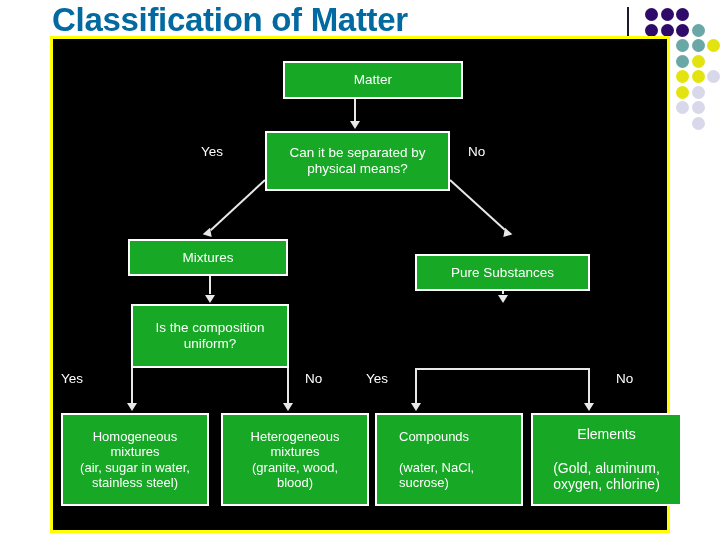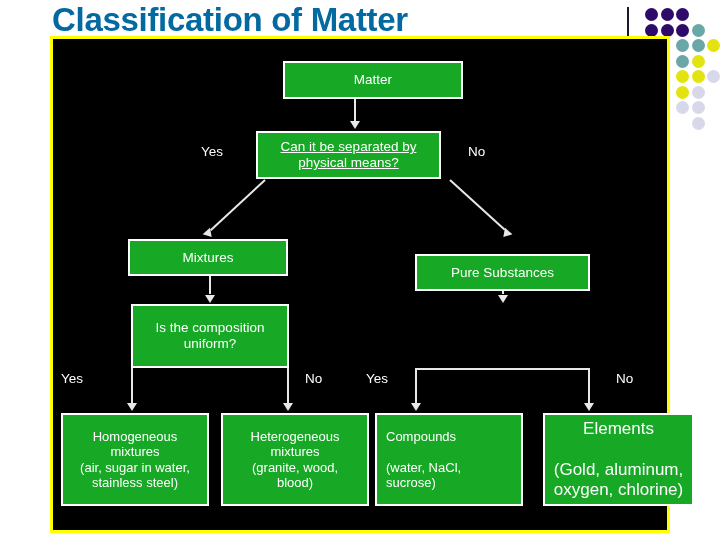--- a/index.html
+++ b/index.html
@@ -82,21 +82,21 @@
     justify-content: center;
     text-align: center;
     line-height: 1.18;
     font-size: 13.5px;
     padding: 2px 4px;
     white-space: pre-line;
   }
   .node.left-align {
     text-align: left;
     justify-content: flex-start;
-    padding-left: 9px;
+    padding-left: 22px;
   }
 
   
   .edge-label {
     position: absolute;
     color: #ffffff;
     font-size: 13.5px;
     white-space: nowrap;
   }
 
@@ -169,21 +169,21 @@
         <div class="conn vline" style="left: 362px; top: 329px; height: 37px; background: rgb(232, 232, 232);"></div>
         <div class="arrowhead-down" style="left: 358px; top: 364px; border-top-color: rgb(232, 232, 232);"></div>
         <div class="conn vline" style="left: 535px; top: 329px; height: 37px; background: rgb(232, 232, 232);"></div>
         <div class="arrowhead-down" style="left: 531px; top: 364px; border-top-color: rgb(232, 232, 232);"></div>
       </div>
 
     <div class="node" style="left:210px; top:22px; width:180px; height:38px;margin-left:20px;">
       <span>Matter</span>
     </div>
 
-    <div class="node" style="left:203px; top:92px; width:185px; height:48px;text-decoration:underline;">
+    <div class="node" style="left:212px; top:92px; width:185px; height:60px;">
       <span>Can it be separated by
 physical means?</span>
     </div>
 
     <div class="edge-label" style="left:148px; top:105px;">
       <span>Yes</span>
     </div>
     <div class="edge-label" style="left:415px; top:105px;">
       <span>No</span>
     </div>
@@ -224,21 +224,21 @@
 mixtures
 (granite, wood,
 blood)</span>
     </div>
     <div class="node left-align" style="left:322px; top:374px; width:148px; height:93px; font-size:13px;">
       <span>Compounds
 
 (water, NaCl,
         sucrose)</span>
     </div>
-    <div class="node" style="left:478px; top:374px; width:151px; height:93px; font-size:17px;margin-left:12px;">
+    <div class="node" style="left:478px; top:374px; width:151px; height:93px; font-size:14px;">
       <span>Elements
 
 (Gold, aluminum,
 oxygen, chlorine)</span>
     </div>
 
   </div>
 </div>
 
 </body></html>

